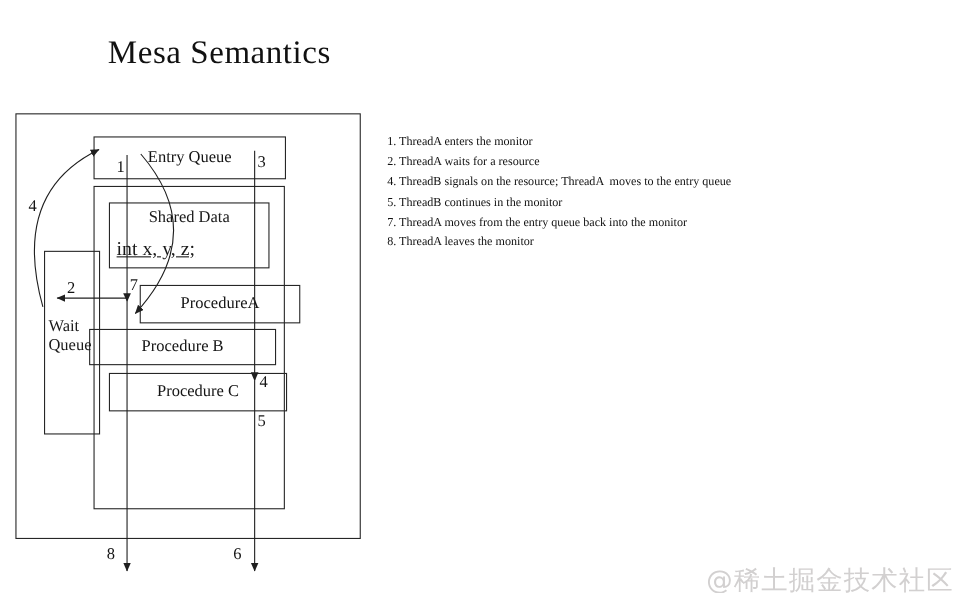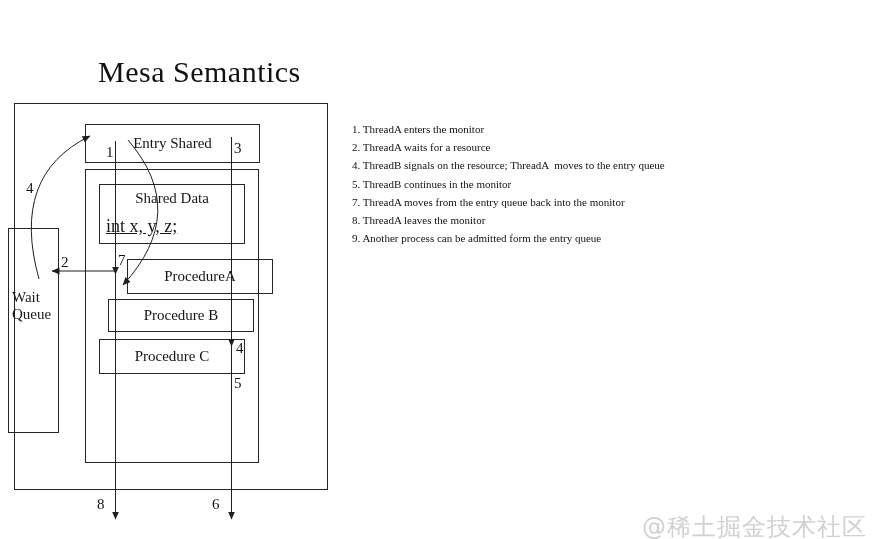--- a/index.html
+++ b/index.html
@@ -3,41 +3,41 @@
 <meta charset="utf-8">
 <style>
   html,body { margin:0; padding:0; background:#ffffff; }
   .canvas {
     position:relative; width:874px; height:539px; background:#ffffff;
     font-family:"Liberation Serif","DejaVu Serif",serif; color:#1a1a1a;
     overflow:hidden;
   }
   .title {
     position:absolute; left:98px; top:31px;
-    font-size:30px; letter-spacing:0.5px; color:#111;margin-top:24px;
+    font-size:30px; letter-spacing:0.5px; color:#111;
   }
   .box {
     position:absolute; box-sizing:border-box;
     border:1px solid #262626; background:transparent;
   }
   .box-label {
     position:absolute; inset:0; display:flex;
     align-items:center; justify-content:center;
     font-size:15px; color:#141414; white-space:nowrap;
   }
   .outer-box   { left:14px;  top:103px; width:314px; height:387px; }
   .entry-box   { left:85px;  top:124px; width:175px; height:39px;  }
   .monitor-box { left:85px;  top:169px; width:174px; height:294px; }
   .shared-box  { left:99px;  top:184px; width:146px; height:60px;padding-left:28px;  }
   .shared-title{ position:absolute; left:0; right:0; top:5px; text-align:center; font-size:15px; }
   .shared-code { position:absolute; left:6px; bottom:6px; font-size:18px;text-decoration:underline; }
   .procA-box   { left:99px;  top:259px; width:146px; height:35px;margin-left:28px;  }
-  .procB-box   { left:108px;  top:299px; width:146px; height:33px;font-family:Liberation Serif, serif;  }
-  .procC-box   { left:99px;  top:339px; width:146px; height:35px;  }
-  .wait-box    { left:8px;  top:228px; width:51px;  height:205px; }
+  .procB-box   { left:81px;  top:299px; width:170px; height:33px;font-family:Liberation Serif, serif;  }
+  .procC-box   { left:99px;  top:339px; width:162px; height:35px;  }
+  .wait-box    { left:40px;  top:228px; width:51px;  height:167px; }
   .wait-label  {
     position:absolute; left:3px; top:60px; width:46px;
     font-size:15px; line-height:1.1; white-space:normal;
   }
   .overlay { position:absolute; left:0; top:0; width:874px; height:539px; pointer-events:none; }
   .overlay line, .overlay path.flow { stroke:#1f1f1f; stroke-width:1; fill:none; }
   .num {
     position:absolute; font-size:15px; color:#141414; line-height:1;
   }
   .steps {
@@ -54,21 +54,21 @@
 </head>
 <body>
 
 <div class="canvas">
 
   <div class="title">Mesa Semantics</div>
 
   <div class="box outer-box"></div>
 
   <div class="box entry-box">
-    <div class="box-label">Entry Shared</div>
+    <div class="box-label">Entry Queue</div>
   </div>
 
   <div class="box monitor-box"></div>
 
   <div class="box shared-box">
     <div class="shared-title">Shared Data</div>
     <div class="shared-code">int x, y, z;</div>
   </div>
 
   <div class="box procA-box">
@@ -112,18 +112,17 @@
   <span class="num" style="left:97px;  top:497px;">8</span>
   <span class="num" style="left:212px; top:497px;">6</span>
 
   <div class="steps">
     <div class="step">1. ThreadA enters the monitor</div>
     <div class="step">2. ThreadA waits for a resource</div>
     <div class="step">4. ThreadB signals on the resource; ThreadA  moves to the entry queue</div>
     <div class="step">5. ThreadB continues in the monitor</div>
     <div class="step">7. ThreadA moves from the entry queue back into the monitor</div>
     <div class="step">8. ThreadA leaves the monitor</div>
-    <div class="step">9. Another process can be admitted form the entry queue</div>
   </div>
 
   <div class="watermark">@稀土掘金技术社区</div>
 
 </div>
 
 </body></html>

